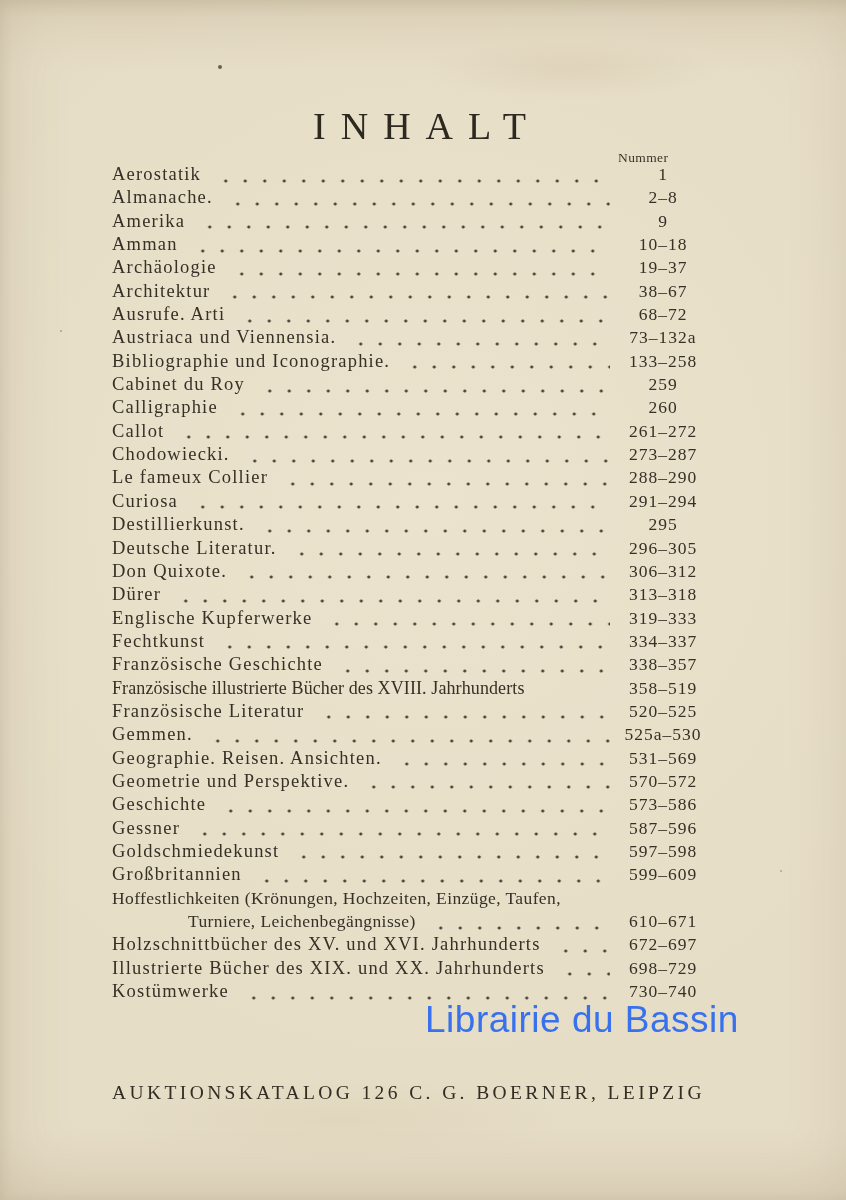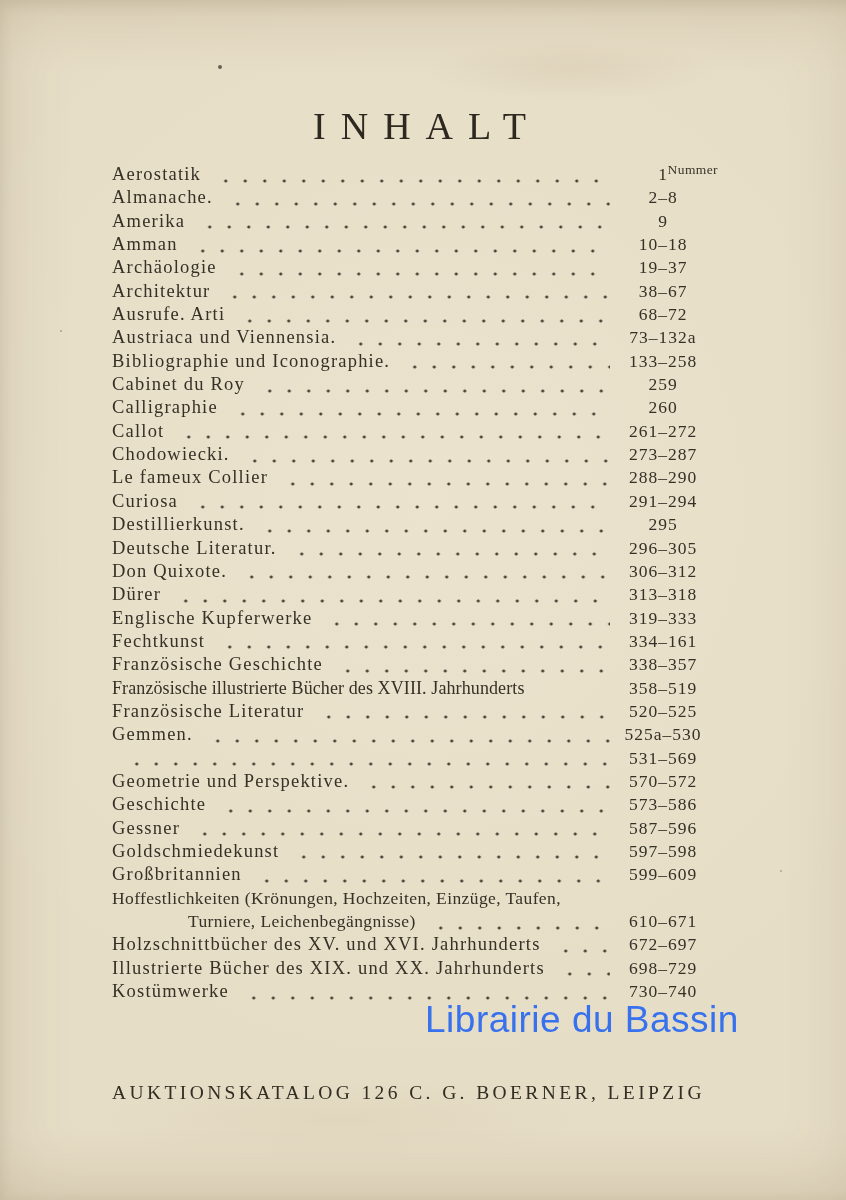--- a/index.html
+++ b/index.html
@@ -27,22 +27,22 @@
   .stain.t2{left:90px;top:1080px;width:500px;height:80px;
     background:radial-gradient(ellipse, rgba(150,125,80,.07), rgba(150,125,80,0) 70%);}
 
   .title{
     position:absolute;left:112px;top:104px;width:600px;
     text-align:center;
     font-size:38px;letter-spacing:15px;padding-left:15px;
     color:#2e2920;
   }
   .col-header{
-    position:absolute;left:618px;top:162px;width:100px;
-    text-align:right;
+    position:absolute;left:618px;top:150px;width:100px;
+    text-align:left;
     font-size:13.5px;letter-spacing:.4px;
     color:#3a342a;
   }
   .toc{
     position:absolute;left:112px;top:164px;width:602px;
   }
   .row{
     display:flex;align-items:baseline;
     height:23.35px;
     font-size:18.5px;letter-spacing:1.2px;
@@ -192,21 +192,21 @@
       <span class="num">313–318</span>
     </div>
       <div class="row">
       <span class="label">Englische Kupferwerke</span>
       <span class="leader"></span>
       <span class="num">319–333</span>
     </div>
       <div class="row">
       <span class="label">Fechtkunst</span>
       <span class="leader"></span>
-      <span class="num">334–161</span>
+      <span class="num">334–337</span>
     </div>
       <div class="row">
       <span class="label">Französische Geschichte</span>
       <span class="leader"></span>
       <span class="num">338–357</span>
     </div>
       <div class="row tight no-leader">
       <span class="label">Französische illustrierte Bücher des XVIII. Jahrhunderts</span>
       <span class="leader"></span>
       <span class="num">358–519</span>
@@ -215,20 +215,21 @@
       <span class="label">Französische Literatur</span>
       <span class="leader"></span>
       <span class="num">520–525</span>
     </div>
       <div class="row">
       <span class="label">Gemmen.</span>
       <span class="leader"></span>
       <span class="num">525a–530</span>
     </div>
       <div class="row">
+      <span class="label">Geographie. Reisen. Ansichten.</span>
       <span class="leader"></span>
       <span class="num">531–569</span>
     </div>
       <div class="row">
       <span class="label">Geometrie und Perspektive.</span>
       <span class="leader"></span>
       <span class="num">570–572</span>
     </div>
       <div class="row">
       <span class="label">Geschichte</span>

